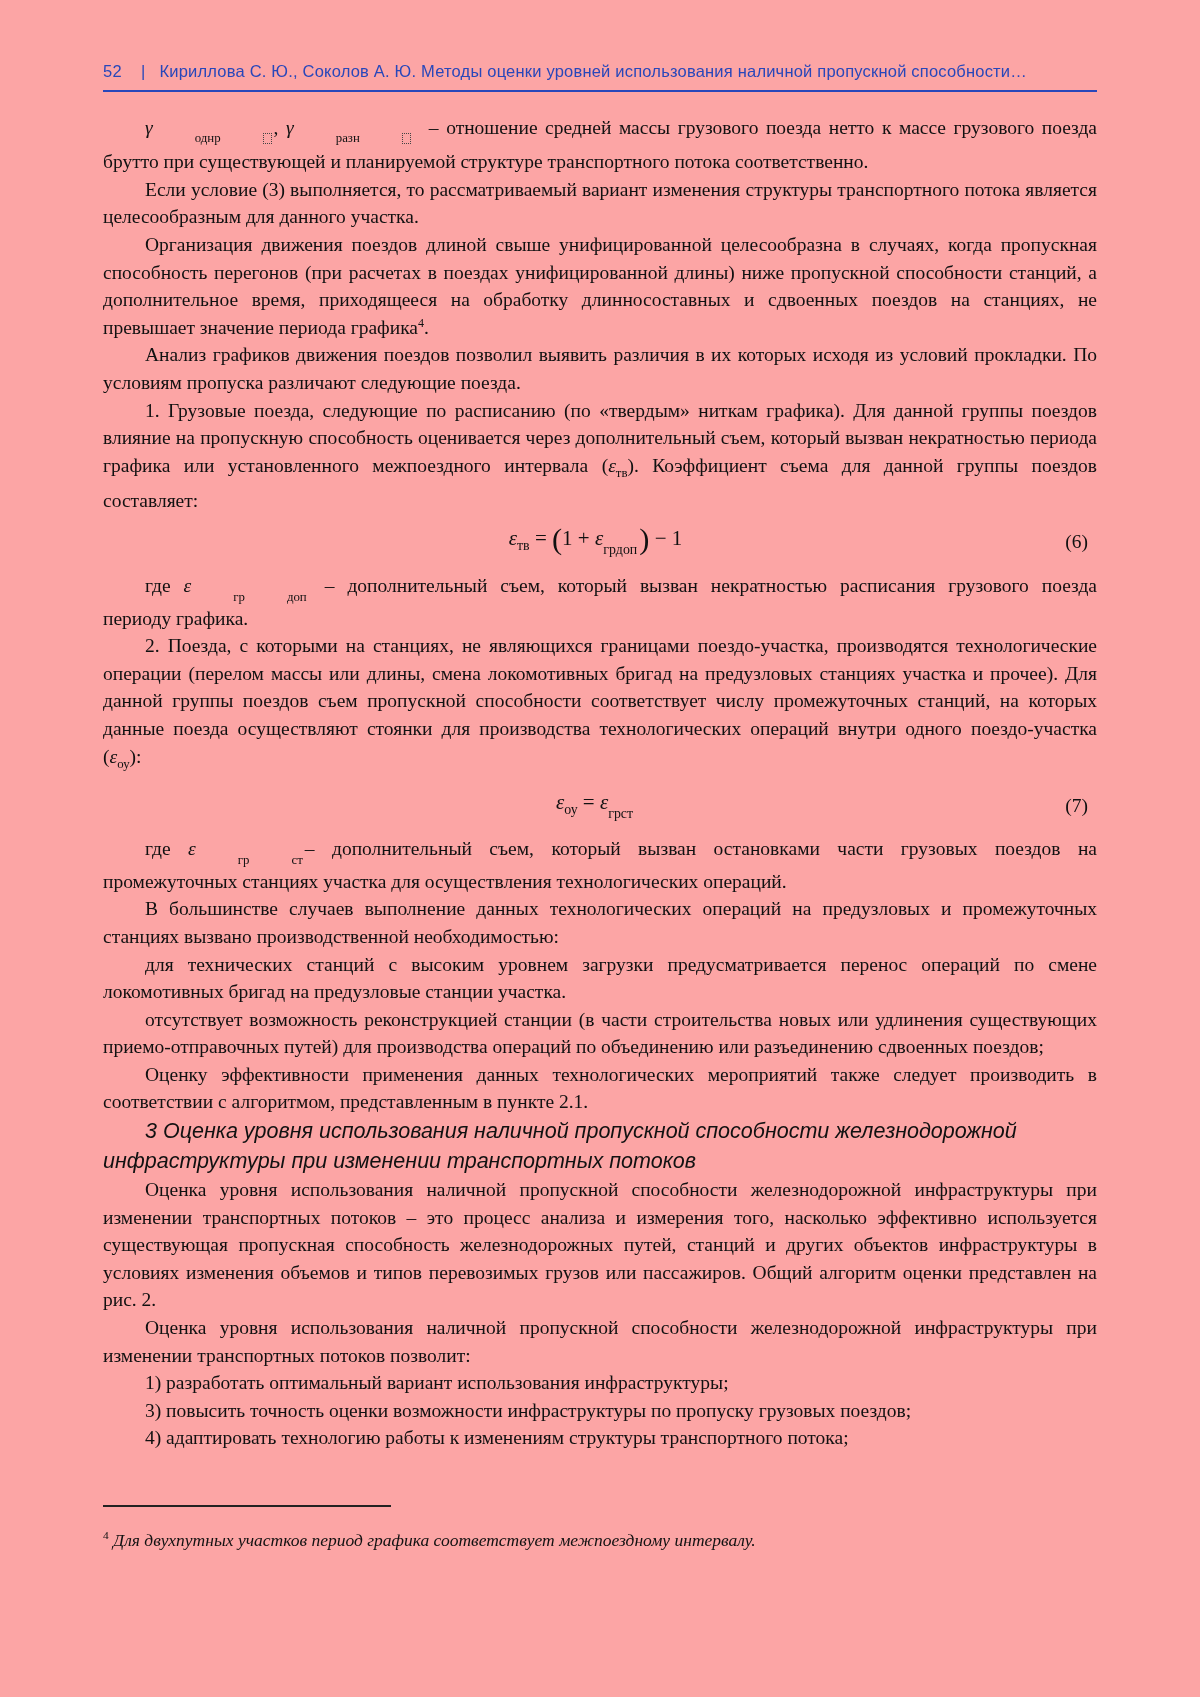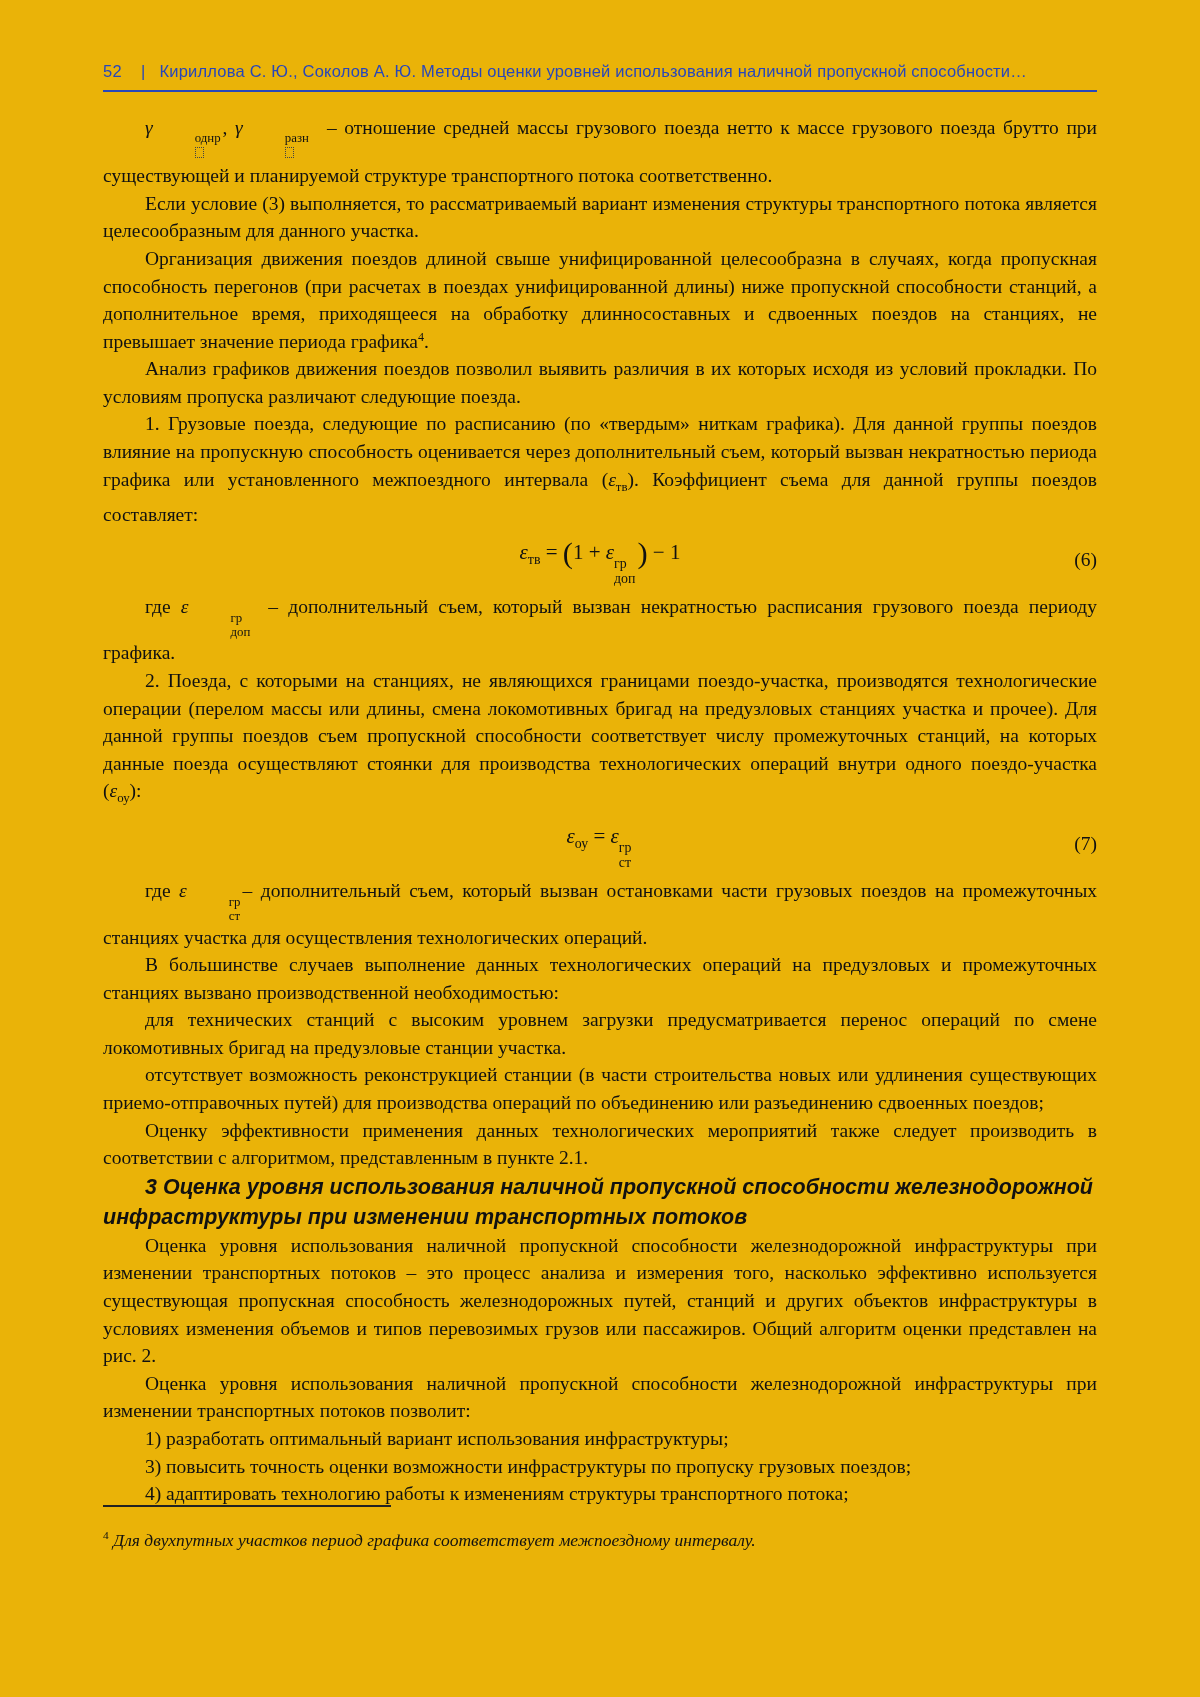--- a/index.html
+++ b/index.html
@@ -2,21 +2,21 @@
 <html lang="ru" style="--accent: #2847ba;"><head>
 <meta charset="utf-8">
 <style>
   :root { --accent: #2847ba; }
   * { box-sizing: border-box; }
   html, body { margin: 0; padding: 0; background: #ffffff; }
   .page {
     position: relative;
     width: 1200px;
     height: 1697px;
-    background: #eab308;
+    background: #fca5a5;
     font-family: "Liberation Serif", "DejaVu Serif", serif;
     color: #111;
     overflow: hidden;
   }
   
   .header {
     padding: 62px 103px 0 103px;
   }
   .header-line {
     display: flex;
@@ -40,21 +40,21 @@
     text-align: justify;
   }
   p.para {
     margin: 0;
     text-indent: 42px;
   }
   .it { font-style: italic; }
   
   .ss {
     display: inline-flex;
-    flex-direction: column;
+    flex-direction: row;
     align-items: flex-start;
     vertical-align: -0.65em;
     font-size: 0.66em;
     line-height: 1.08;
     margin-right: 2px;
   }
   .ss .s-sup, .ss .s-sub { display: block; white-space: nowrap; }
   .dotted-box {
     display: inline-block;
     width: 9px;
@@ -76,33 +76,33 @@
   .h-italic {
     margin: 14px 0 6px 0;
     font-style: italic;
     font-size: 20px;
     text-align: left;
     text-indent: 0;
   }
   .h-sect3 {
     margin: 26px 0 10px 0;
     font-family: "Liberation Sans", "DejaVu Sans", sans-serif;
-    font-weight: bold;
+    font-weight: normal;
     font-style: italic;
     font-size: 21.5px;
     line-height: 30px;
     text-align: left;
     text-indent: 0;
   }
   
   .formula-row {
     position: relative;
     text-align: center;
     text-indent: 0;
-    margin: 4px 0 6px 0;
+    margin: 4px 9px 6px 0;
     font-size: 21px;
     line-height: 40px;
   }
   .formula-num {
     position: absolute;
     right: 0;
     top: 50%;
     transform: translateY(-50%);
     font-size: 19.5px;
     font-style: normal;

